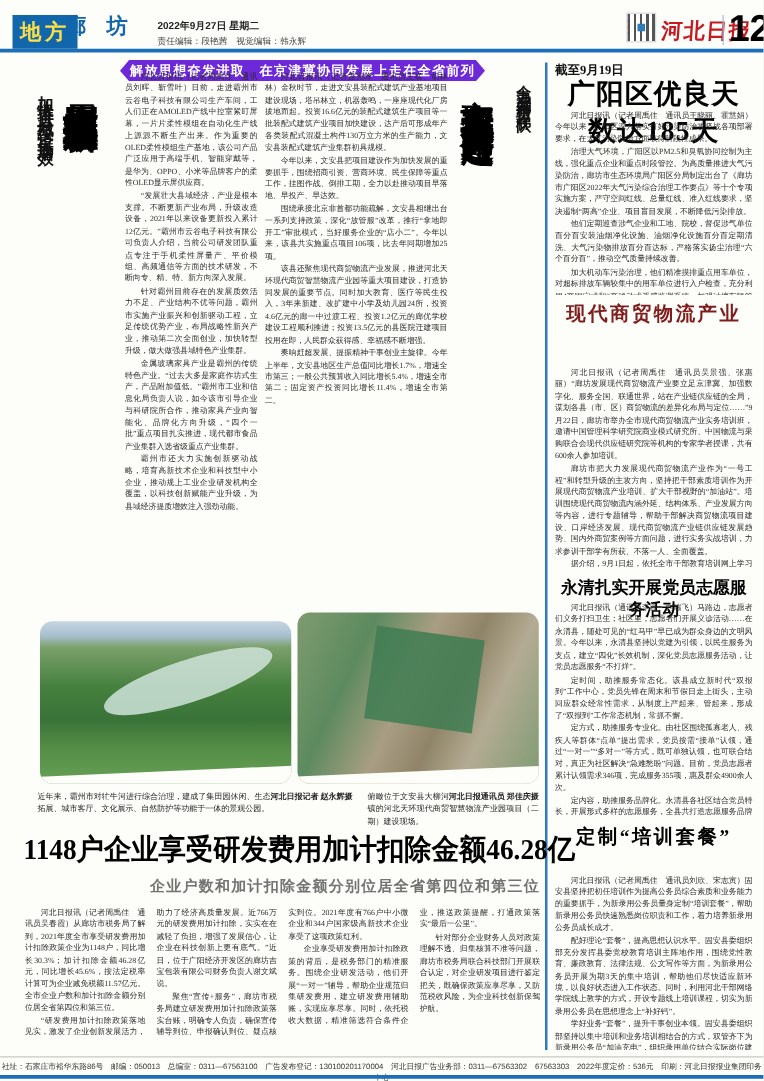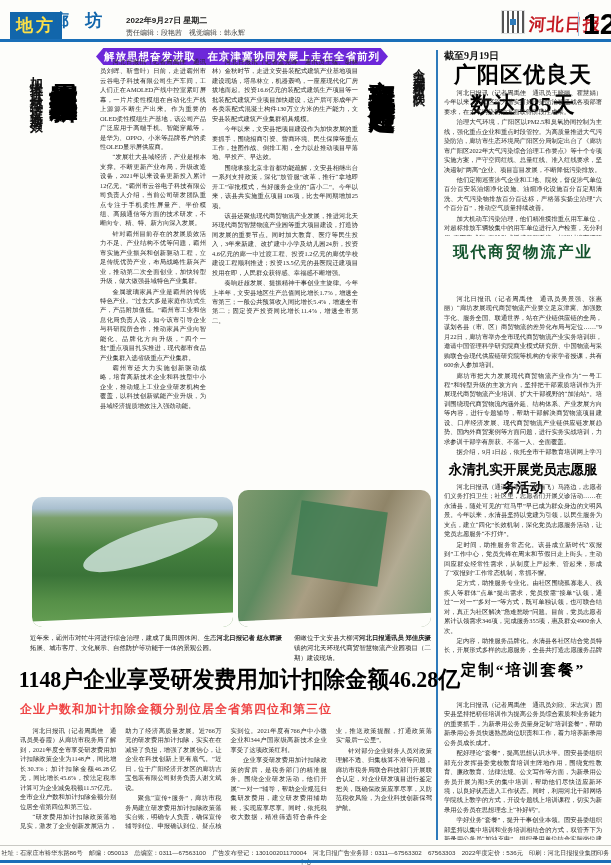--- a/index.html
+++ b/index.html
@@ -52,30 +52,30 @@
   .caption{font-size:6.4px;line-height:1.55;color:#222;text-align:justify;}
   .cap-l{left:30px;top:633px;width:252px;}
   .cap-r{left:294px;top:633px;width:137px;}
   .credit{float:right;font-weight:bold;}
   
   .rail-div{left:436px;top:50px;width:2px;height:790px;background:#2e7bbb;}
   .rail{left:444px;width:158px;}
   .c-kicker{top:49px;font-weight:bold;font-size:10px;color:#111;}
   .c-headline{top:60px;width:158px;text-align:center;font-weight:bold;font-size:22px;letter-spacing:1px;color:#000;}
   .c-body{top:88px;height:148px;}
-  .d-headline{top:240px;width:158px;text-align:center;font-weight:bold;font-size:15.5px;line-height:1.5;letter-spacing:2px;color:#14532d;}
+  .d-headline{top:240px;width:158px;text-align:center;font-weight:bold;font-size:15.5px;line-height:1.5;letter-spacing:2px;color:#7f1d1d;}
   .d-body{top:294px;height:162px;}
   .e-headline{top:461px;width:158px;text-align:center;font-weight:bold;font-size:13.5px;color:#000;}
   .e-body{top:482px;height:172px;}
   .f-headline{top:658px;width:158px;text-align:center;font-weight:bold;font-size:15.5px;line-height:1.5;letter-spacing:2px;color:#000;}
   .f-body{top:700px;height:140px;}
   
   .t-headline{left:8px;top:664px;width:432px;text-align:center;font-weight:bold;font-size:23px;color:#000;
               white-space:nowrap;transform:scaleX(.95);}
-  .t-subhead{left:20px;top:701px;width:412px;text-align:left;font-weight:bold;font-size:12px;color:#ef4444;letter-spacing:1px;}
+  .t-subhead{left:20px;top:701px;width:412px;text-align:right;font-weight:bold;font-size:12px;color:#737373;letter-spacing:1px;}
   .t-cols{left:20px;top:726px;width:412px;height:118px;column-count:4;column-gap:9px;overflow:hidden;}
   
   .foot-hair{left:0;top:845px;width:611px;height:1px;background:#c9c9c4;}
   .footer{left:0;top:849px;width:611px;text-align:center;font-size:6.2px;color:#333;font-family:"Liberation Sans",sans-serif;}
   .bot-rule{left:0;top:860px;width:611px;height:3px;background:#1a6fb8;}
 </style>
 </head>
 <body>
 
 <div class="page">

